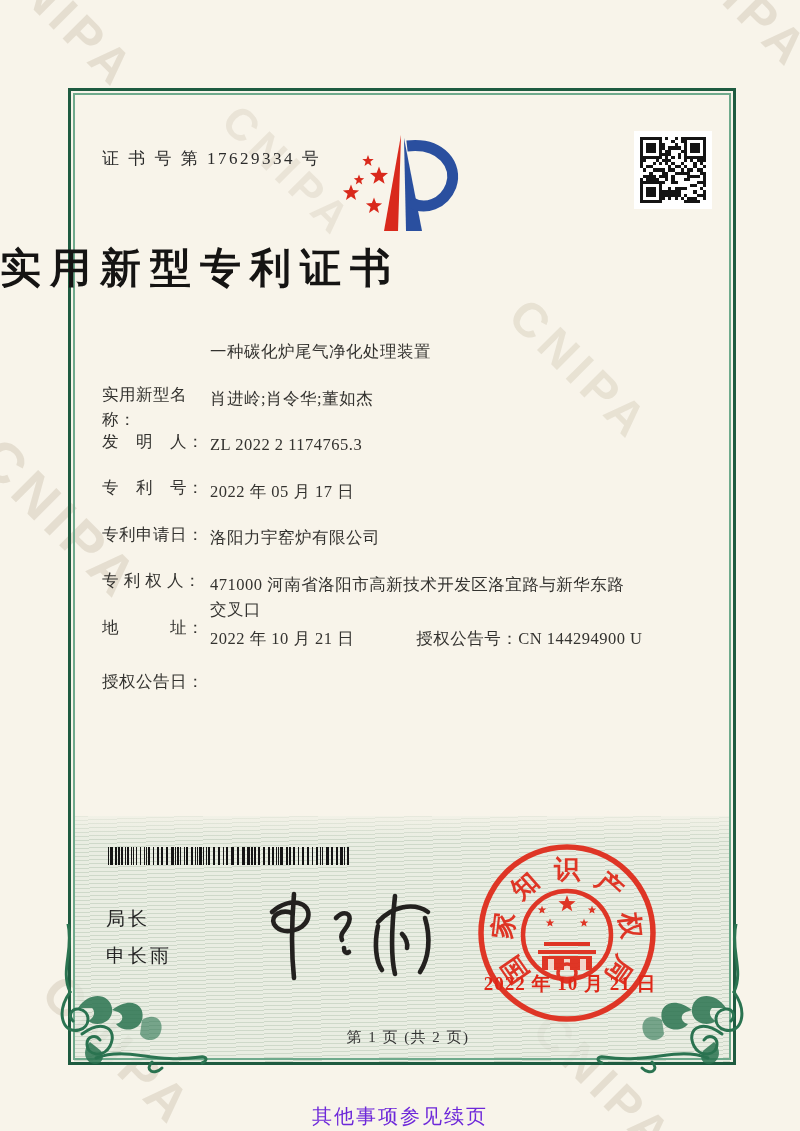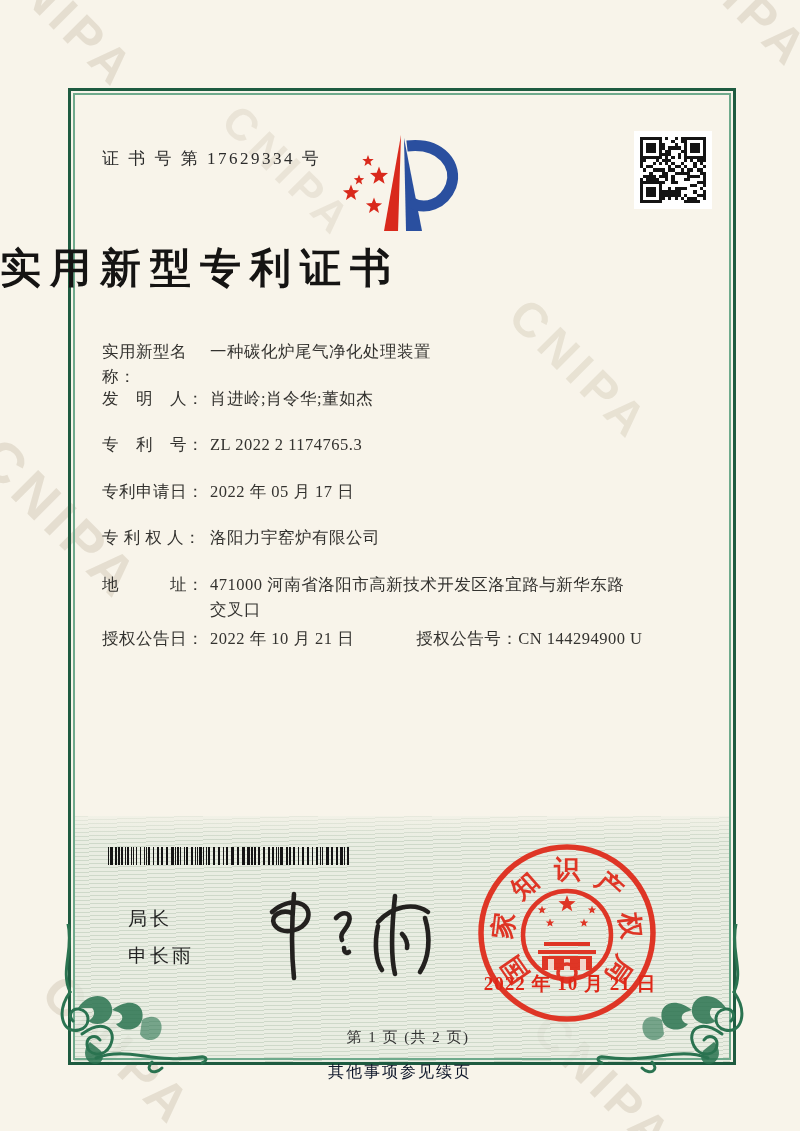--- a/index.html
+++ b/index.html
@@ -29,40 +29,40 @@
   .flourish{position:absolute;}
   
   .cert-no{position:absolute;left:102px;top:147px;font-size:17px;letter-spacing:2.5px;color:#2b2b2b;}
   .logo{position:absolute;left:338px;top:130px;}
   .qr{position:absolute;left:634px;top:131px;width:78px;height:78px;background:#fff;
     display:flex;align-items:center;justify-content:center;}
   .doc-title{position:absolute;left:0;top:241px;width:100%;text-align:left;
     font-size:41px;font-weight:bold;letter-spacing:9px;color:#151413;}
   
   .field-row{position:absolute;left:102px;font-size:16.5px;letter-spacing:.5px;color:#33322f;line-height:25px;}
-  .field-row .lbl{display:inline-block;width:108px;vertical-align:top;}
+  .field-row .lbl{display:inline-block;width:108px;vertical-align:top;margin-top:43px;}
   .field-row .val{display:inline-block;vertical-align:top;max-width:505px;}
   .grant-no{margin-left:62px;}
   
   .body-text{position:absolute;left:102px;top:655px;width:608px;font-size:16.2px;
     line-height:29.5px;color:#3c3a35;text-align:justify;}
   .body-text p{text-indent:2em;}
   
   .barcode{position:absolute;left:108px;top:847px;width:250px;height:18px;display:flex;align-items:stretch;}
   .barcode i{display:block;background:#141414;height:100%;}
-  .signer{position:absolute;left:128px;font-family:"Liberation Sans","DejaVu Sans",sans-serif;
+  .signer{position:absolute;left:106px;font-family:"Liberation Sans","DejaVu Sans",sans-serif;
     font-size:19px;letter-spacing:3px;color:#222;}
   .sig{position:absolute;left:232px;top:882px;}
   .seal{position:absolute;left:472px;top:838px;width:190px;height:190px;}
   .seal-date{position:absolute;left:477px;top:971px;width:186px;text-align:center;
     font-size:19px;letter-spacing:1px;color:var(--seal-red);font-weight:bold;}
   .page-info{position:absolute;left:8px;top:1028px;width:100%;text-align:center;
     font-size:15px;letter-spacing:1.5px;color:#333;}
-  .footer-note{position:absolute;left:0;top:1062px;width:100%;text-align:center;
-    font-size:16px;letter-spacing:2px;color:#0f172a;}
+  .footer-note{position:absolute;left:0;top:1103px;width:100%;text-align:center;
+    font-size:20px;letter-spacing:2px;color:#6d28d9;}
 </style>
 </head>
 <body>
 
 <div class="page">
 
   <div class="wm" style="left:-28px;top:-14px;font-size:50px">CNIPA</div>
   <div class="wm" style="left:646px;top:-34px;font-size:50px">CNIPA</div>
   <div class="wm" style="left:206px;top:146px;font-size:44px;color:rgba(186,173,148,0.22)">CNIPA</div>
   <div class="wm" style="left:492px;top:342px;font-size:48px;color:rgba(186,173,148,0.26)">CNIPA</div>

